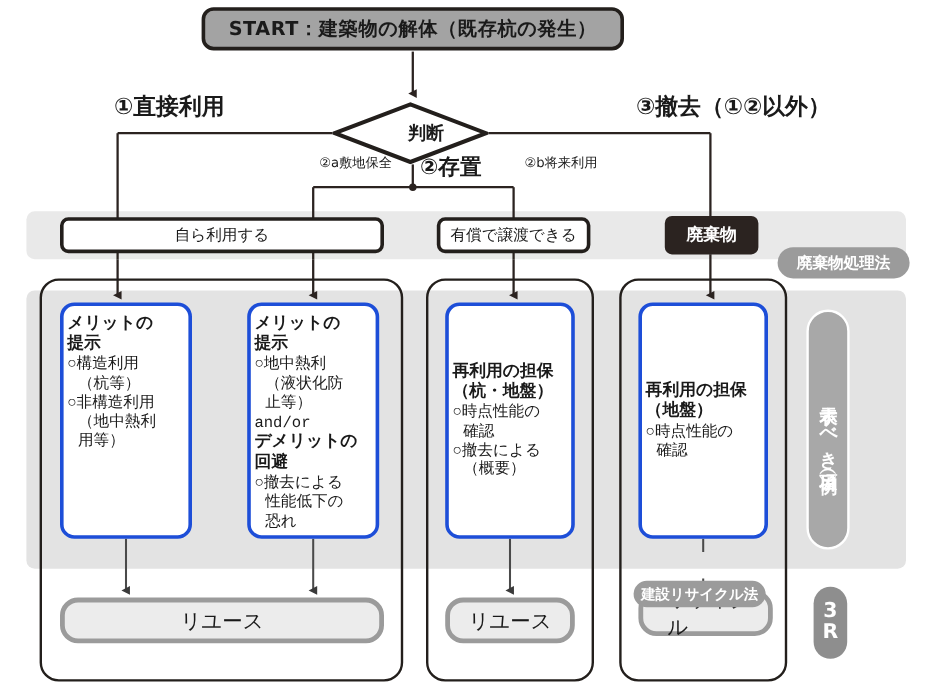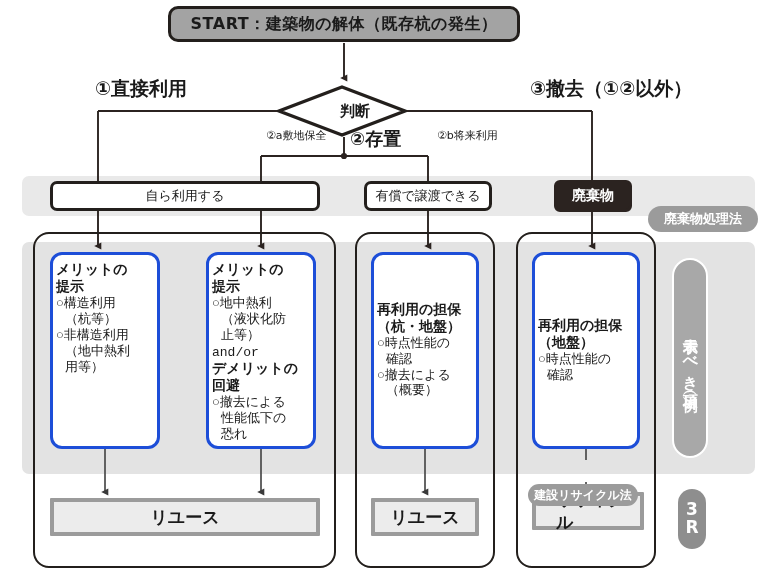--- a/index.html
+++ b/index.html
@@ -133,24 +133,24 @@
   .card .andor{font-size:13px;line-height:1.35;display:block;}
 
   .card-a{left:50px;top:252px;width:110px;height:197px;align-items:flex-start;padding-top:7px;}
   .card-b{left:206px;top:252px;width:110px;height:197px;align-items:flex-start;padding-top:7px;}
   .card-c{left:371px;top:252px;width:108px;height:197px;}
   .card-d{left:532px;top:252px;width:108px;height:197px;}
 
   
   .result{
     border:4px solid #9b9b9b;
-    border-radius:1px;
+    border-radius:15px;
     background:#ececec;
     display:flex;align-items:center;justify-content:center;
-    font-size:17px;font-weight:bold;color:#1a1a1a;
+    font-size:17px;font-weight:normal;color:#1a1a1a;
     z-index:4;
   }
   .res1{left:50px;top:498px;width:270px;height:38px;}
   .res2{left:371px;top:498px;width:108px;height:38px;}
   .res3{left:532px;top:492px;width:112px;height:38px;padding-left:20px;}
 
   
   .vpill{
     left:672px;top:258px;width:36px;height:200px;
     background:#a8a8a8;color:#ffffff;

